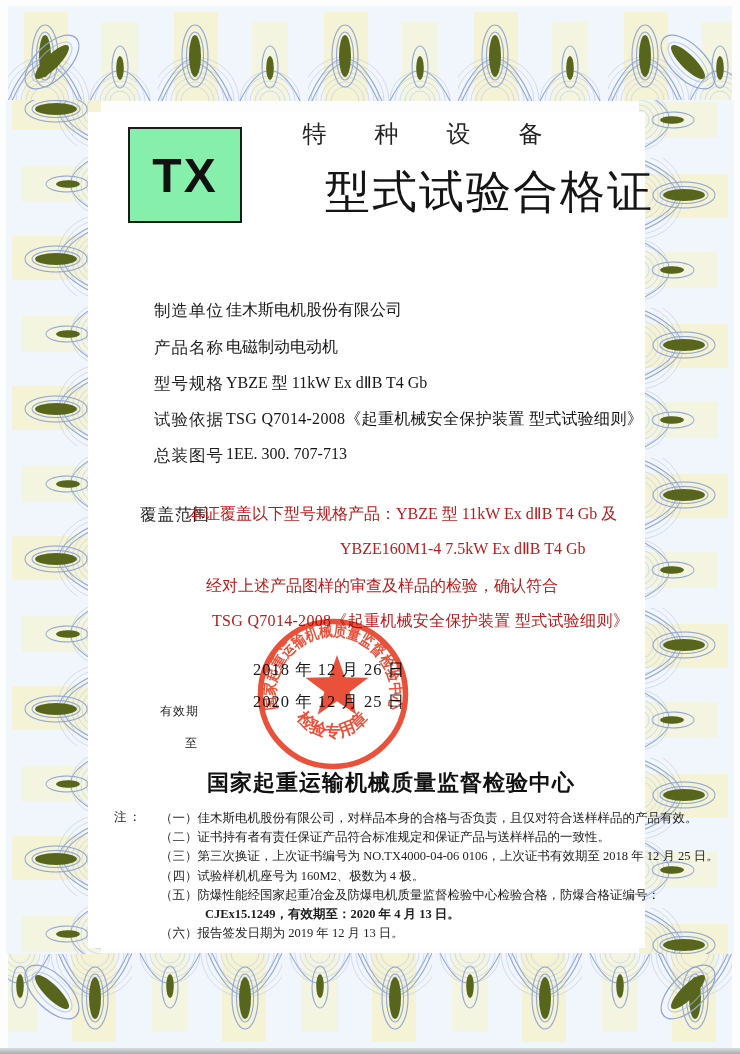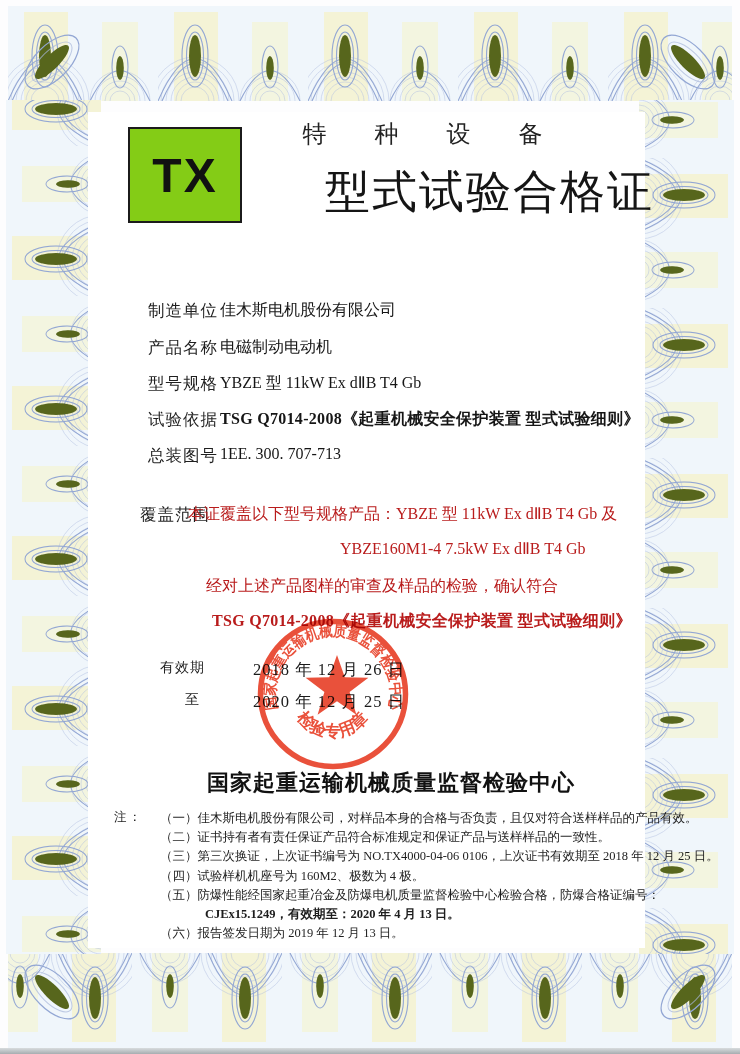--- a/index.html
+++ b/index.html
@@ -11,48 +11,48 @@
   }
   #border-art { position:absolute; left:0; top:0; z-index:0; }
   #panel {
     position:absolute; left:88px; top:112px; width:557px; height:836px;
     background:#ffffff; z-index:1;
   }
   .abs { position:absolute; white-space:nowrap; }
   
   .tx-box {
     left:40px; top:15px; width:114px; height:96px;
-    border:2.5px solid #1b1b1b; background:#84cc16;
+    border:2.5px solid #1b1b1b; background:#86efac;
     display:flex; align-items:center; justify-content:center;
   }
   .tx-text {
     font-family:"Liberation Sans", sans-serif; font-weight:bold;
     font-size:48px; letter-spacing:2px; color:#111;
   }
   .hdr-small {
     left:190px; top:6px; width:310px; text-align:center;
     font-size:24px; letter-spacing:21px; color:#222;
   }
   .title {
     left:156px; top:50px; width:410px; text-align:right;
     font-size:45px; letter-spacing:2px; color:#151515;
   }
   .certno {
     left:130px; top:142px; width:400px; text-align:center;
     font-size:17px; letter-spacing:0.5px; color:#222;
   }
   
-  .frow { position:absolute; left:8px; width:575px; height:20px;padding-left:8px; }
+  .frow { position:absolute; left:14px; width:575px; height:20px;padding-left:8px; }
   .flabel { position:absolute; left:52px; font-size:16.5px; letter-spacing:1px; color:#1f1f1f; }
   .fvalue { position:absolute; left:124px; font-size:16px; color:#161616; white-space:nowrap; }
-  .bold-sans { font-weight:bold; letter-spacing:0.3px; }
+  .bold-sans { font-weight:normal; letter-spacing:0.3px; }
   
   .cov-line { font-size:16px; color:#b91c1c; }
   
-  .vlabel { font-size:14px; letter-spacing:1px; }
+  .vlabel { font-size:12px; letter-spacing:1px;margin-top:44px; }
   .vdate { font-size:16.5px; letter-spacing:1px; color:#1a1a1a; }
   
   .authority {
     left:23px; top:656px; width:560px; text-align:center;
     font-size:22px; font-weight:bold; letter-spacing:1px; color:#111;
   }
   
   .note-label { left:26px; top:697px; font-size:12.5px; letter-spacing:2px; }
   .notes { left:72px; top:697px; width:560px; }
   .note-line {

